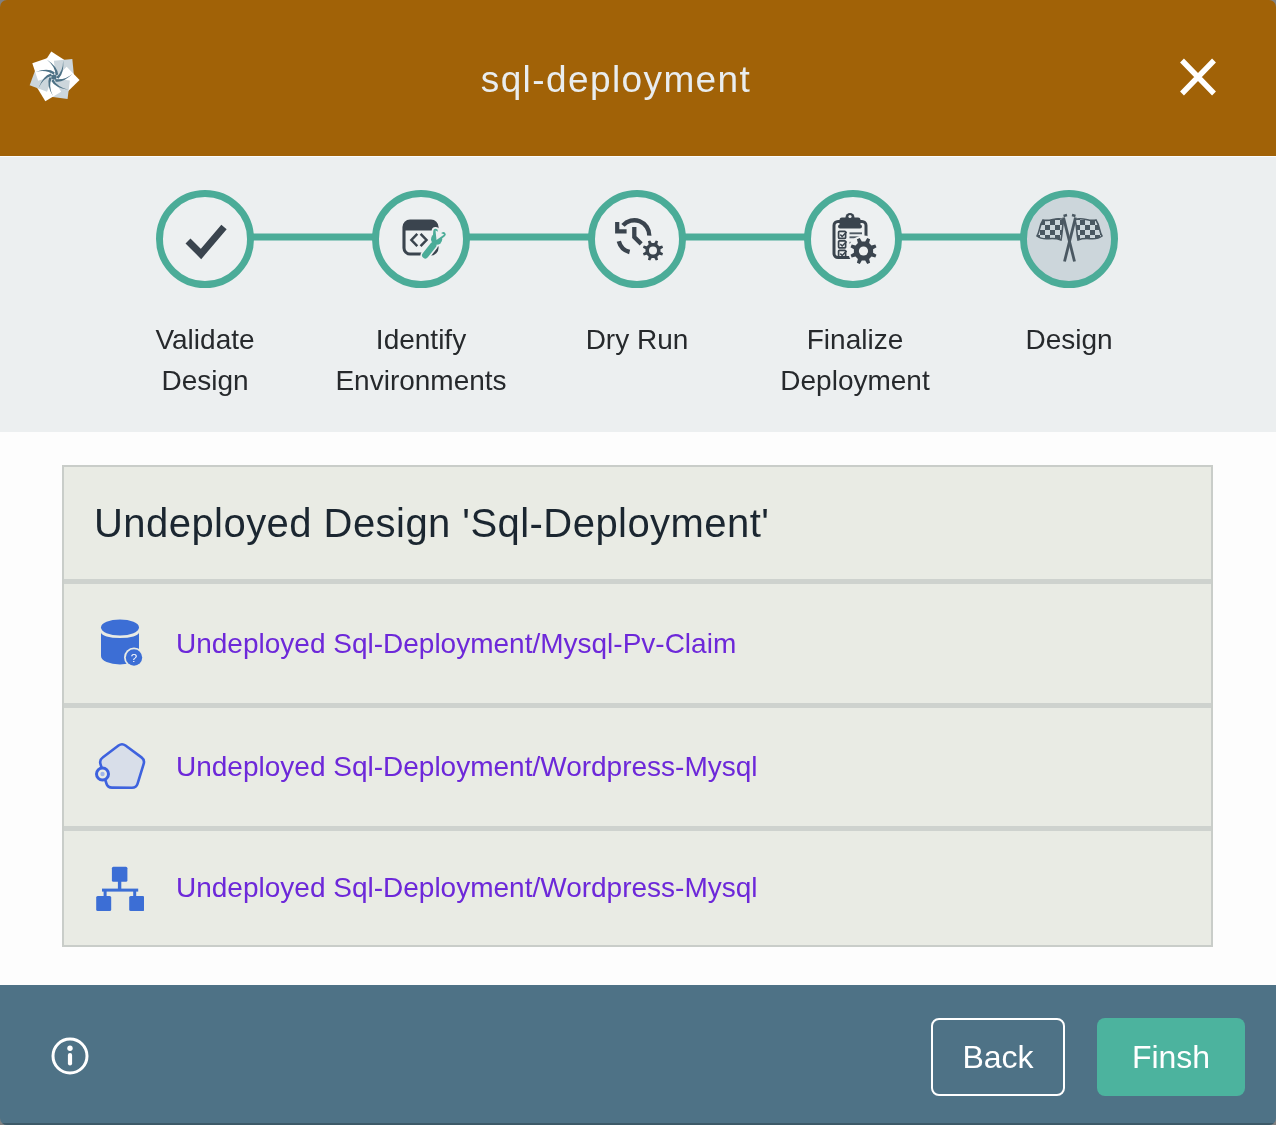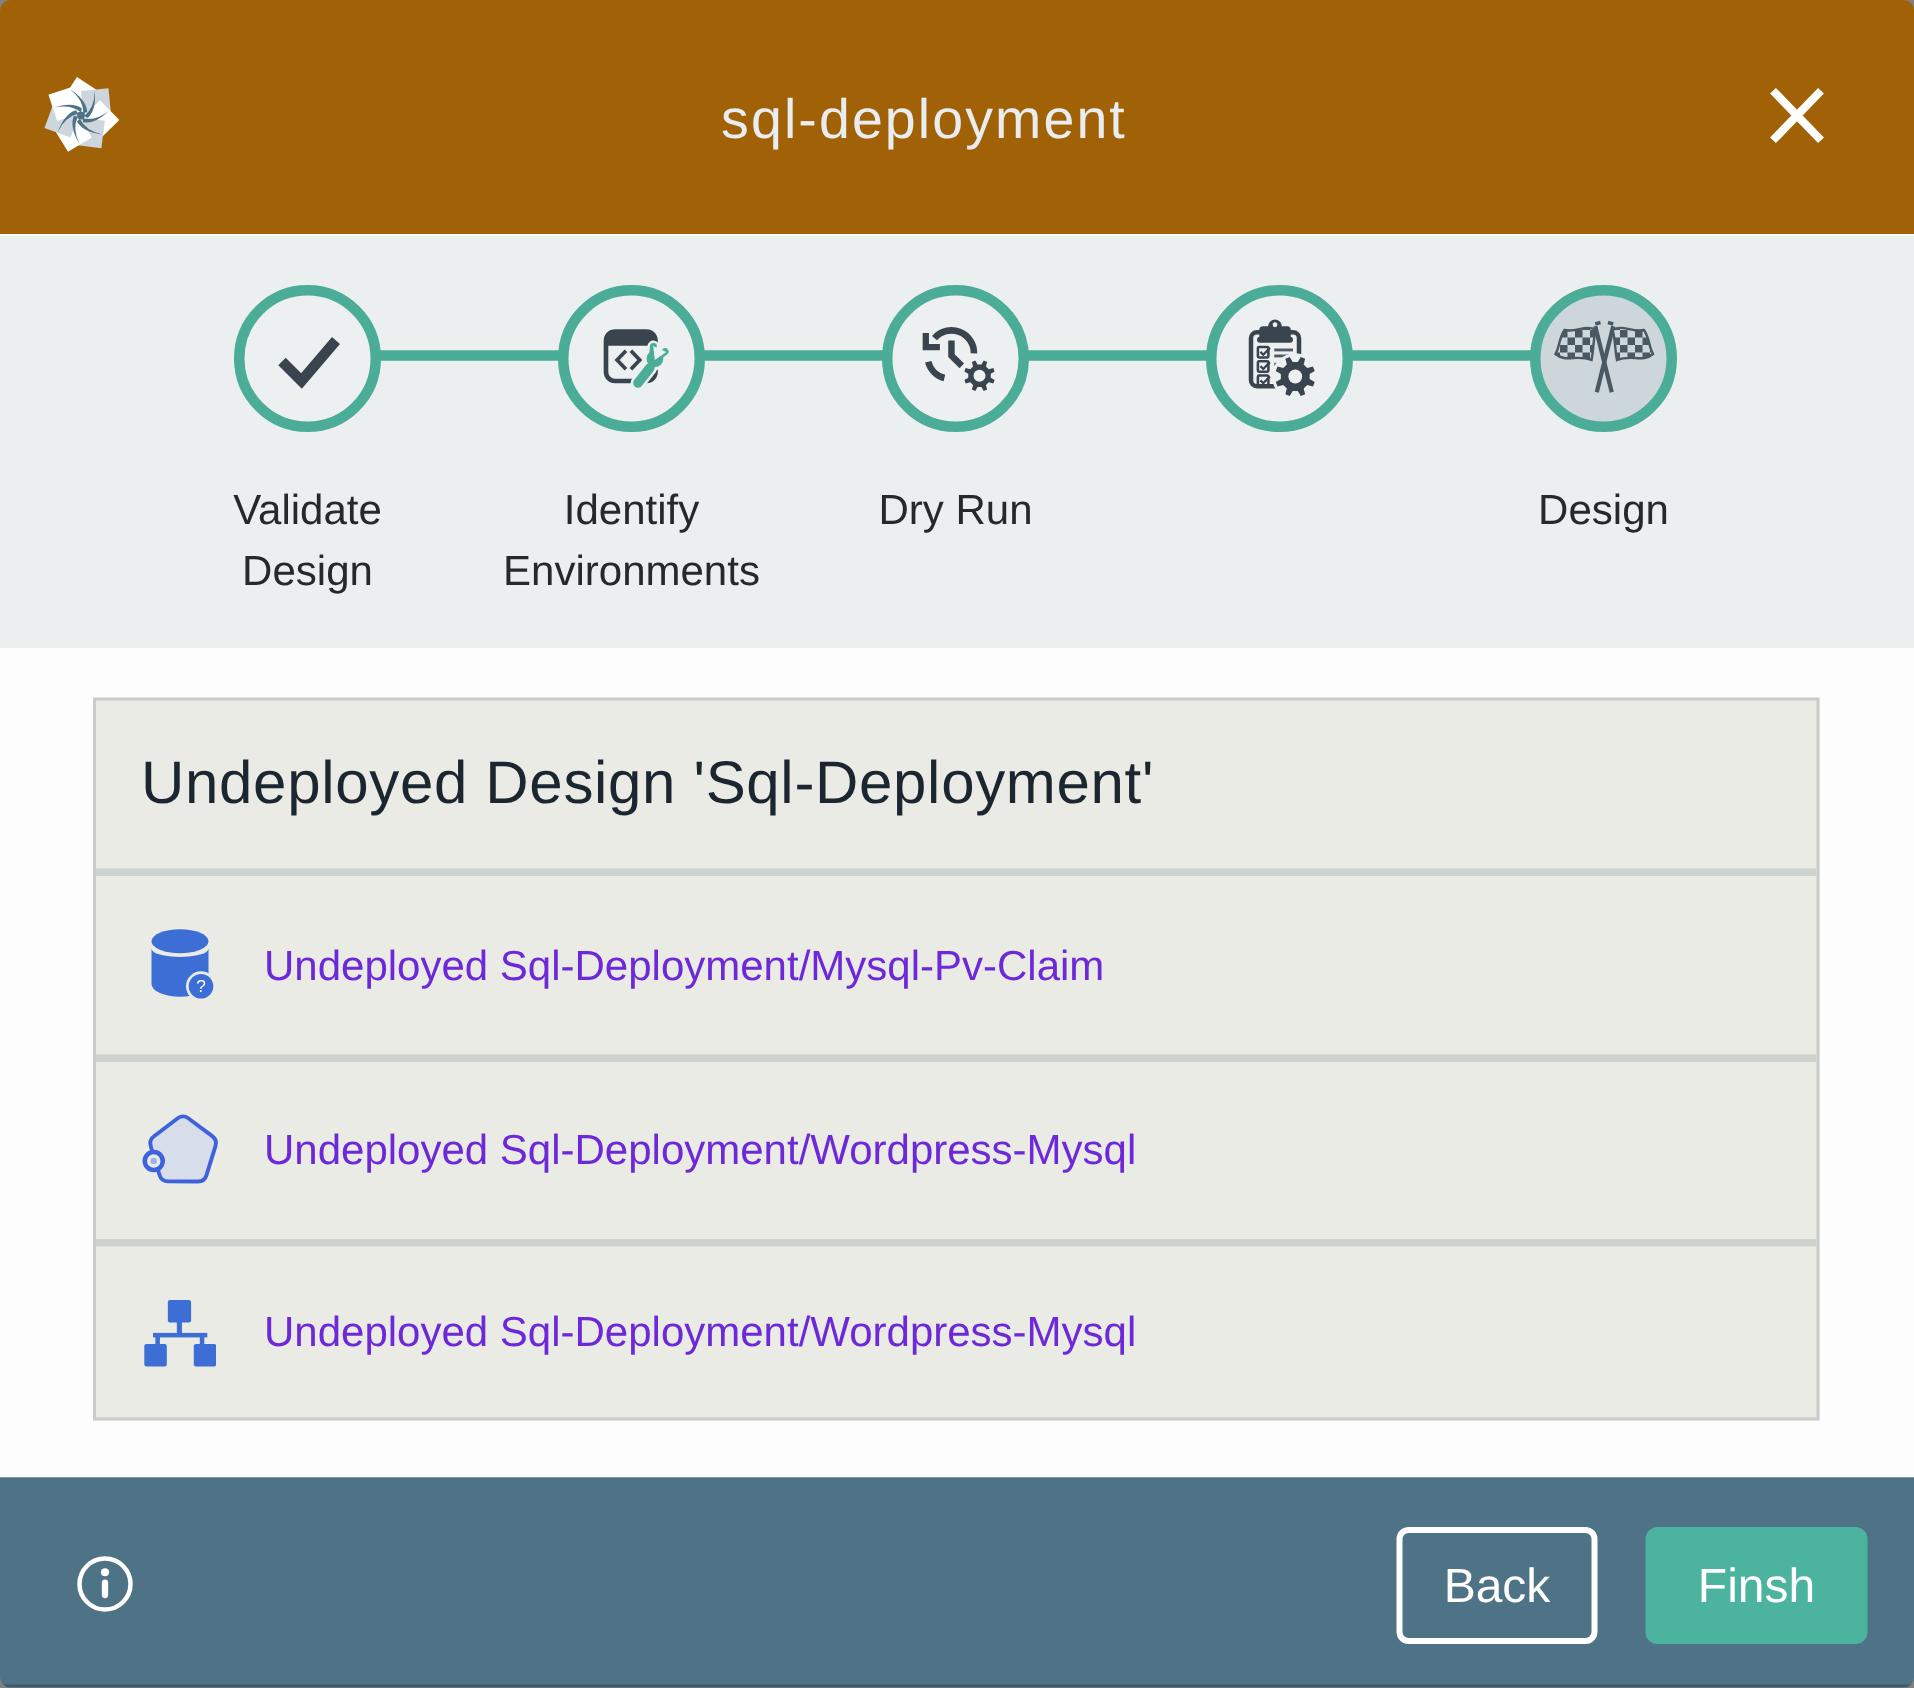--- a/index.html
+++ b/index.html
@@ -18,21 +18,21 @@
   .r1{height:112px;}
   .r1 .txt{position:absolute;left:30px;top:50%;transform:translateY(-50%);font-size:40px;letter-spacing:0.45px;color:#1b2630;}
   .ritem .txt{position:absolute;left:112px;top:50%;transform:translateY(-50%);font-size:28px;color:#6d28d9;}
   .ricon{position:absolute;left:33px;top:50%;transform:translateY(-50%);}
   .r2{height:119px;}
   .r3{height:118px;}
   .r4{height:114px;}
   .foot{position:absolute;left:0;top:985px;width:1276px;height:140px;background:#4e7286;border-bottom:2px solid #3d5a68;box-sizing:border-box;}
   .info{position:absolute;left:52px;top:1037px;}
   .btn{position:absolute;box-sizing:border-box;height:78px;border-radius:8px;color:#fff;font-size:32px;font-family:"Liberation Sans",sans-serif;display:flex;align-items:center;justify-content:center;}
-  .back{left:931px;top:33px;width:134px;border:4px solid #ffffff;background:transparent;}
+  .back{left:931px;top:33px;width:134px;border:2px solid #ffffff;background:transparent;}
   .finish{left:1097px;top:33px;width:148px;background:#4cb39e;}
   .info{position:absolute;}
 </style>
 </head>
 <body>
 <div class="modal">
   <div class="hdr">
     <svg class="logo" width="52" height="52" viewBox="-26 -26 52 52">
       <g id="pin">
         <rect x="-9.25" y="-9.25" width="18.5" height="18.5" fill="#ffffff" transform="translate(0.00 -12.80) rotate(33.0)"></rect>
@@ -141,20 +141,21 @@
           <path d="M1075.5,217.5 L1064.5,261.5"></path>
         </g>
         <path d="M1063.5,216 l3.5,-1 M1075.5,216 l-3.5,-1" stroke="#4a5862" stroke-width="2.4"></path>
         <path d="M1064,220 C 1057,216 1051,222 1043,220 C 1039,226 1040,231 1037,236 C 1044,242 1051,236 1061,240 C 1062.5,233 1062,226 1064,220 Z" fill="url(#chk)" stroke="#4a5862" stroke-width="1.6"></path>
         <path d="M1075,220 C 1082,216 1088,222 1096,220 C 1100,226 1099,231 1102,236 C 1095,242 1088,236 1078,240 C 1076.5,233 1077,226 1075,220 Z" fill="url(#chk)" stroke="#4a5862" stroke-width="1.6"></path>
       </g>
     </svg>
     <div class="lbl" style="left:421px;">Identify<br>Environments</div>
     <div class="lbl" style="left:205px;">Validate<br>Design</div>
     <div class="lbl" style="left:637px;">Dry Run</div>
+    <div class="lbl" style="left:855px;">Finalize<br>Deployment</div>
     <div class="lbl" style="left:1069px;">Design</div>
   </div>
   <div class="content">
     <div class="listbox">
       <div class="row r1">
           <div class="txt">Undeployed Design 'Sql-Deployment'</div>
         </div>
       <div class="sep"></div>
       <div class="row ritem r2">
         <svg class="ricon" style="left:35px;top:calc(50% - 1px)" width="46" height="52" viewBox="0 0 46 50">

